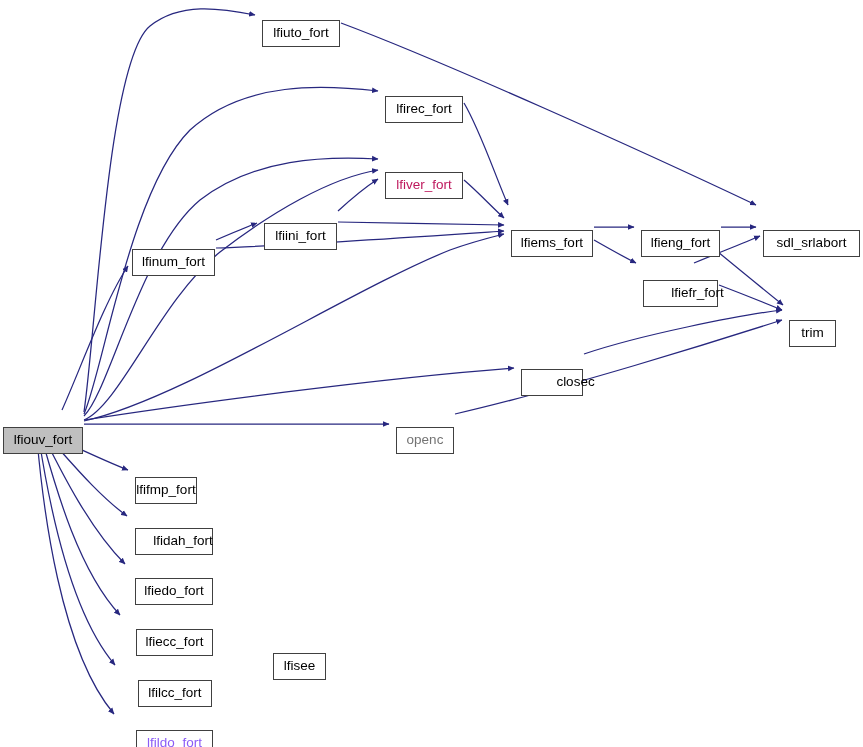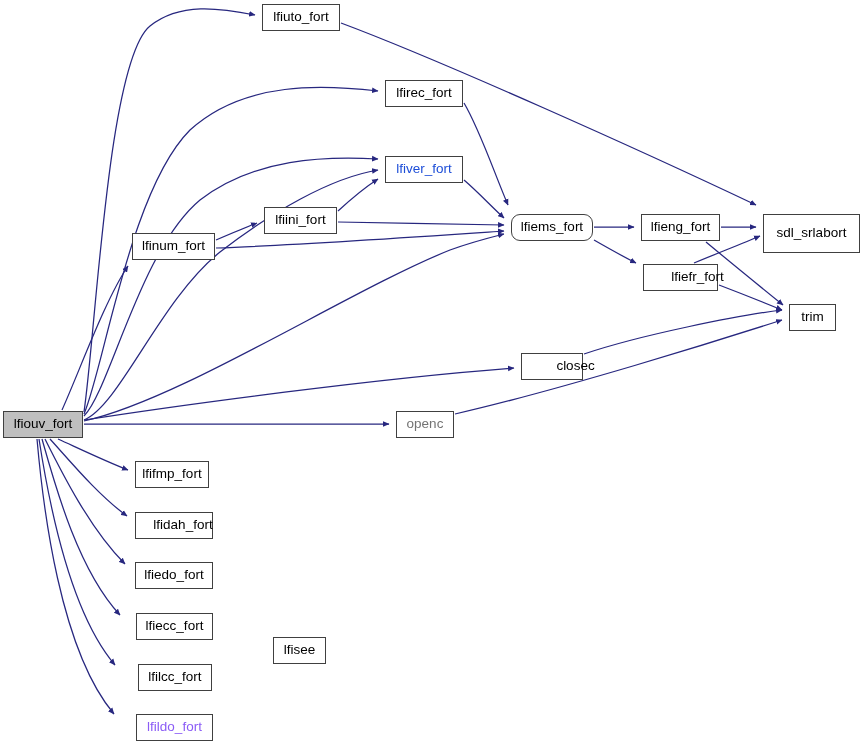--- a/index.html
+++ b/index.html
@@ -31,20 +31,21 @@
     background: #ffffff;
     color: #000000;
     font-size: 13.5px;
     line-height: 1;
     display: flex;
     align-items: center;
     justify-content: center;
     white-space: nowrap;
     letter-spacing: 0px;
     cursor: pointer;
+    margin-top: 16px;
   }
   .gnode.root {
     background: #bfbfbf;
     border-color: #404040;
   }
   .gnode-label {
     display: block;
     padding-bottom: 1px;
   }
 </style>
@@ -93,51 +94,51 @@
   <div id="node-group">
       <div class="gnode root" style="left: 3px; top: 411px; width: 80px; height: 27px; background: rgb(191, 191, 191); border-color: rgb(64, 64, 64); color: rgb(0, 0, 0);">
         <span class="gnode-label">lfiouv_fort</span>
       </div>
       <div class="gnode" style="left: 262px; top: 4px; width: 78px; height: 27px; background: rgb(255, 255, 255); border-color: rgb(64, 64, 64); color: rgb(0, 0, 0);">
         <span class="gnode-label">lfiuto_fort</span>
       </div>
       <div class="gnode" style="left: 385px; top: 80px; width: 78px; height: 27px; background: rgb(255, 255, 255); border-color: rgb(64, 64, 64); color: rgb(0, 0, 0);">
         <span class="gnode-label">lfirec_fort</span>
       </div>
-      <div class="gnode" style="left: 385px; top: 156px; width: 78px; height: 27px; background: rgb(255, 255, 255); border-color: rgb(64, 64, 64); color: #1d4ed8;">
+      <div class="gnode" style="left: 385px; top: 156px; width: 78px; height: 27px; background: rgb(255, 255, 255); border-color: rgb(64, 64, 64); color: #be185d;">
         <span class="gnode-label">lfiver_fort</span>
       </div>
       <div class="gnode" style="left: 264px; top: 207px; width: 73px; height: 27px; background: rgb(255, 255, 255); border-color: rgb(64, 64, 64); color: rgb(0, 0, 0);">
         <span class="gnode-label">lfiini_fort</span>
       </div>
       <div class="gnode" style="left: 132px; top: 233px; width: 83px; height: 27px; background: rgb(255, 255, 255); border-color: rgb(64, 64, 64); color: rgb(0, 0, 0);">
         <span class="gnode-label">lfinum_fort</span>
       </div>
-      <div class="gnode" style="left: 511px; top: 214px; width: 82px; height: 27px; background: rgb(255, 255, 255); border-color: rgb(64, 64, 64); color: rgb(0, 0, 0); border-radius: 9px;">
+      <div class="gnode" style="left: 511px; top: 214px; width: 82px; height: 27px; background: rgb(255, 255, 255); border-color: rgb(64, 64, 64); color: rgb(0, 0, 0);">
         <span class="gnode-label">lfiems_fort</span>
       </div>
       <div class="gnode" style="left: 641px; top: 214px; width: 79px; height: 27px; background: rgb(255, 255, 255); border-color: rgb(64, 64, 64); color: rgb(0, 0, 0);">
         <span class="gnode-label">lfieng_fort</span>
       </div>
       <div class="gnode" style="left: 643px; top: 264px; width: 75px; height: 27px; background: rgb(255, 255, 255); border-color: rgb(64, 64, 64); color: rgb(0, 0, 0); padding-left: 34px;">
         <span class="gnode-label">lfiefr_fort</span>
       </div>
-      <div class="gnode" style="left: 763px; top: 214px; width: 97px; height: 39px; background: rgb(255, 255, 255); border-color: rgb(64, 64, 64); color: rgb(0, 0, 0);">
+      <div class="gnode" style="left: 763px; top: 214px; width: 97px; height: 27px; background: rgb(255, 255, 255); border-color: rgb(64, 64, 64); color: rgb(0, 0, 0);">
         <span class="gnode-label">sdl_srlabort</span>
       </div>
       <div class="gnode" style="left: 789px; top: 304px; width: 47px; height: 27px; background: rgb(255, 255, 255); border-color: rgb(64, 64, 64); color: rgb(0, 0, 0);">
         <span class="gnode-label">trim</span>
       </div>
       <div class="gnode" style="left: 521px; top: 353px; width: 62px; height: 27px; background: rgb(255, 255, 255); border-color: rgb(64, 64, 64); color: rgb(0, 0, 0); padding-left: 47px;">
         <span class="gnode-label">closec</span>
       </div>
       <div class="gnode" style="left: 396px; top: 411px; width: 58px; height: 27px; background: rgb(255, 255, 255); border-color: rgb(64, 64, 64); color: #737373;">
         <span class="gnode-label">openc</span>
       </div>
-      <div class="gnode" style="left: 135px; top: 461px; width: 74px; height: 27px; background: rgb(255, 255, 255); border-color: rgb(64, 64, 64); color: rgb(0, 0, 0);">
+      <div class="gnode" style="left: 135px; top: 461px; width: 62px; height: 27px; background: rgb(255, 255, 255); border-color: rgb(64, 64, 64); color: rgb(0, 0, 0);">
         <span class="gnode-label">lfifmp_fort</span>
       </div>
       <div class="gnode" style="left: 135px; top: 512px; width: 78px; height: 27px; background: rgb(255, 255, 255); border-color: rgb(64, 64, 64); color: rgb(0, 0, 0); padding-left: 18px;">
         <span class="gnode-label">lfidah_fort</span>
       </div>
       <div class="gnode" style="left: 135px; top: 562px; width: 78px; height: 27px; background: rgb(255, 255, 255); border-color: rgb(64, 64, 64); color: rgb(0, 0, 0);">
         <span class="gnode-label">lfiedo_fort</span>
       </div>
       <div class="gnode" style="left: 136px; top: 613px; width: 77px; height: 27px; background: rgb(255, 255, 255); border-color: rgb(64, 64, 64); color: rgb(0, 0, 0);">
         <span class="gnode-label">lfiecc_fort</span>

